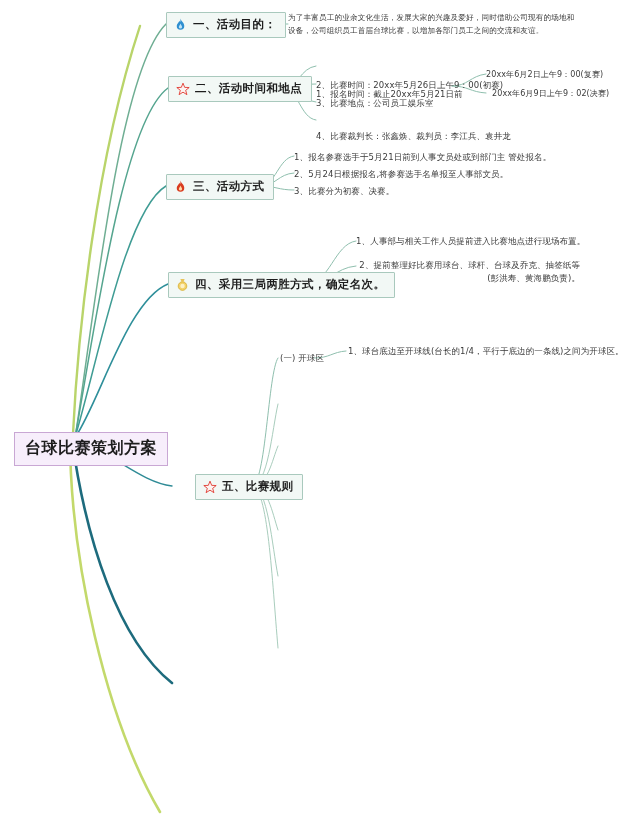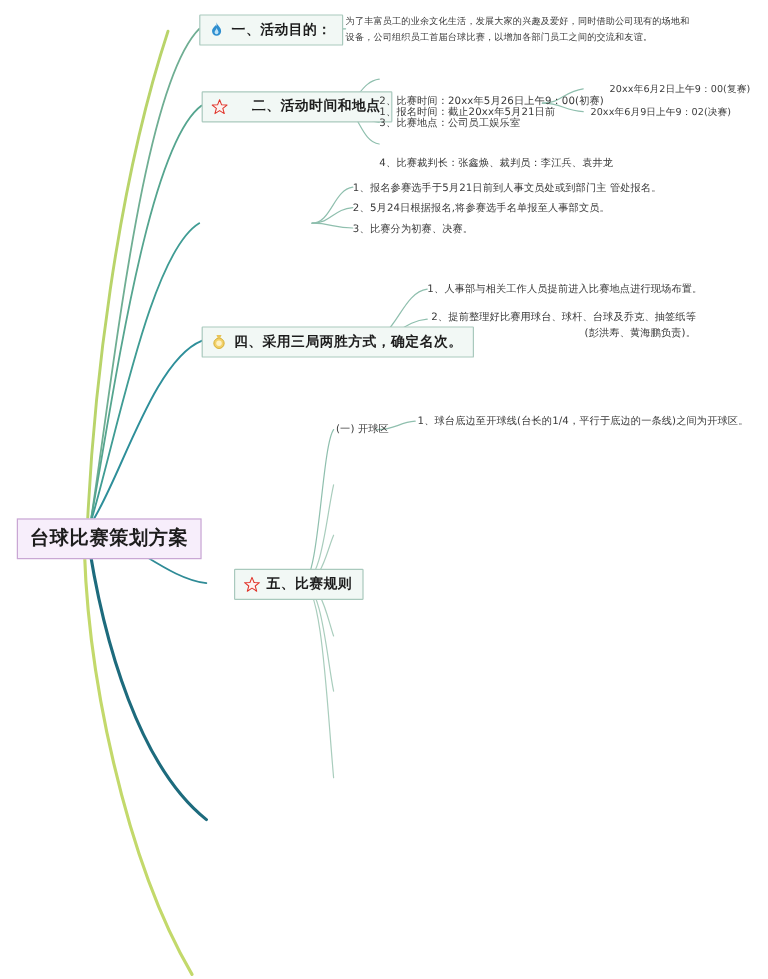--- a/index.html
+++ b/index.html
@@ -156,21 +156,21 @@
     <span class="ico">
       <svg width="13" height="14" viewBox="0 0 24 26">
         <path d="M12 1 C 13 7, 19 8, 19 15 A7 7 0 0 1 5 15 C5 10, 9 9, 10 5 C11 8, 12 9, 12 1 Z" fill="#2f8fd0"></path>
         <path d="M12 10 C 13 13, 15 14, 15 17 A3.2 3.2 0 0 1 8.8 17 C8.8 14.5, 11 13.5, 12 10 Z" fill="#bfe3f7"></path>
       </svg>
     </span>
     <span class="tlabel">一、活动目的：</span>
   </div>
   <div class="para" style="left:288px; top:12px; width:288px;">为了丰富员工的业余文化生活，发展大家的兴趣及爱好，同时借助公司现有的场地和设备，公司组织员工首届台球比赛，以增加各部门员工之间的交流和友谊。</div>
 
-  <div class="node topic" style="left:168px; top:76px;gap:15px;">
+  <div class="node topic" style="left:168px; top:76px;">
     <span class="ico">
       <svg width="14" height="14" viewBox="0 0 24 24">
         <path d="M12 2 L14.9 9.2 L22.6 9.5 L16.6 14.3 L18.7 21.7 L12 17.4 L5.3 21.7 L7.4 14.3 L1.4 9.5 L9.1 9.2 Z" fill="#fdf3f1" stroke="#e0352b" stroke-width="1.5" stroke-linejoin="round"></path>
       </svg>
     </span>
     <span class="tlabel">二、活动时间和地点</span>
   </div>
 
   <div class="leaf" style="left:316px; top:61px;margin-top:27px;">
     <span class="num">1、</span><span>报名时间：截止20xx年5月21日前</span>
@@ -178,23 +178,32 @@
   <div class="leaf" style="left:316px; top:79px;">
     <span class="num">2、</span><span>比赛时间：20xx年5月26日上午9：00(初赛)</span>
   </div>
   <div class="leaf" style="left:316px; top:97px;">
     <span class="num">3、</span><span>比赛地点：公司员工娱乐室</span>
   </div>
   <div class="leaf" style="left:316px; top:130px;">
     <span class="num">4、</span><span>比赛裁判长：张鑫焕、裁判员：李江兵、袁井龙</span>
   </div>
 
-  <div class="leaf leaf-sm" style="left:508px; top:69px;">20xx年6月2日上午9：00(复赛)</div>
+  <div class="leaf leaf-sm" style="left:486px; top:69px;">20xx年6月2日上午9：00(复赛)</div>
   <div class="leaf leaf-sm" style="left:492px; top:88px;">20xx年6月9日上午9：02(决赛)</div>
 
+  <div class="node topic" style="left:166px; top:174px;">
+    <span class="ico">
+      <svg width="13" height="14" viewBox="0 0 24 26">
+        <path d="M12 1 C 13 7, 19 8, 19 15 A7 7 0 0 1 5 15 C5 10, 9 9, 10 5 C11 8, 12 9, 12 1 Z" fill="#d93b1f"></path>
+        <path d="M12 10 C 13 13, 15 14, 15 17 A3.2 3.2 0 0 1 8.8 17 C8.8 14.5, 11 13.5, 12 10 Z" fill="#ffd9a6"></path>
+      </svg>
+    </span>
+    <span class="tlabel">三、活动方式</span>
+  </div>
 
   <div class="leaf" style="left:294px; top:151px;">
     <span class="num">1、</span><span>报名参赛选手于5月21日前到人事文员处或到部门主 管处报名。</span>
   </div>
   <div class="leaf" style="left:294px; top:168px;">
     <span class="num">2、</span><span>5月24日根据报名,将参赛选手名单报至人事部文员。</span>
   </div>
   <div class="leaf" style="left:294px; top:185px;">
     <span class="num">3、</span><span>比赛分为初赛、决赛。</span>
   </div>

